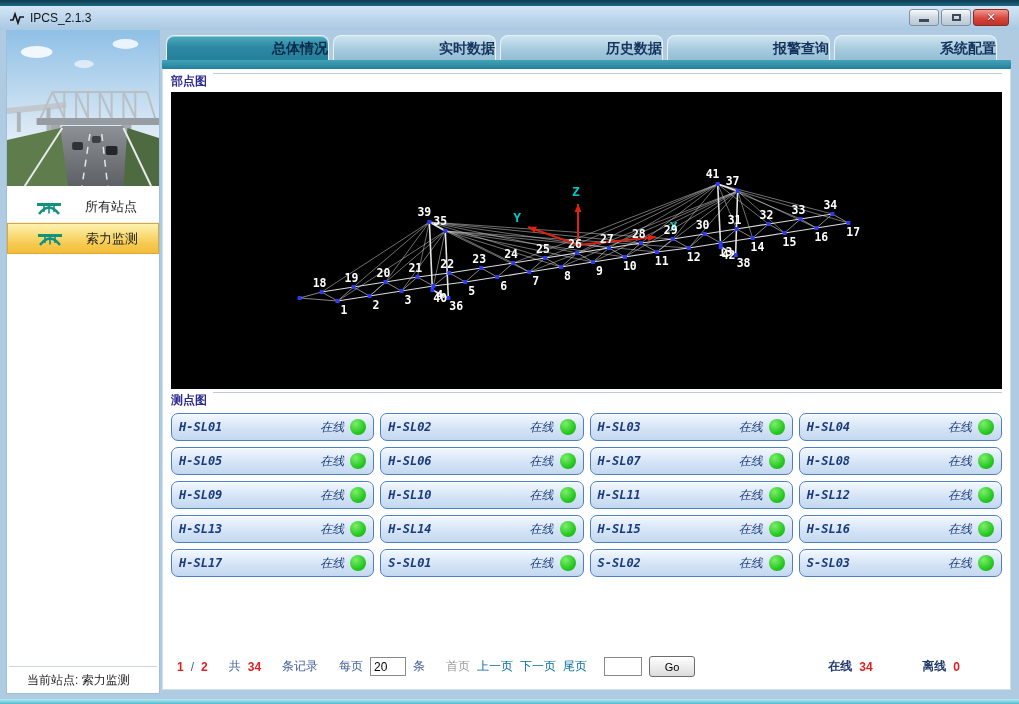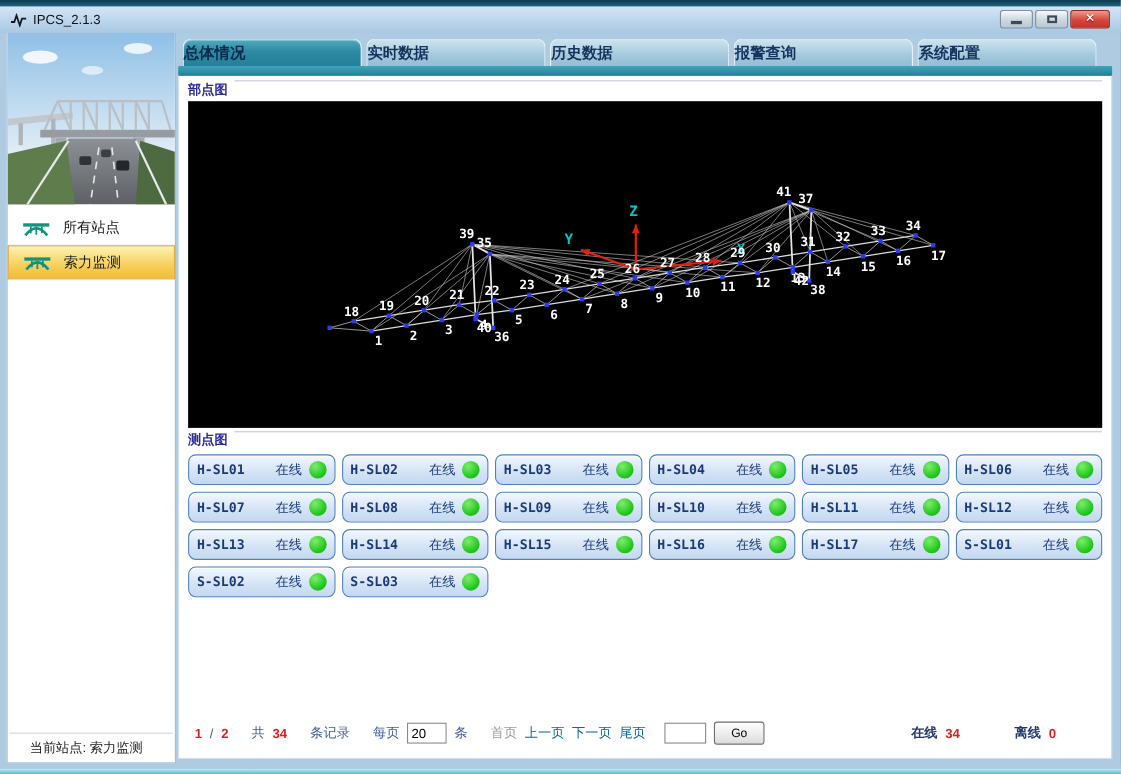--- a/index.html
+++ b/index.html
@@ -15,44 +15,44 @@
   .glyph-min { width:10px; height:3px; background:#3a4a58; margin-top:6px; }
   .glyph-max { width:9px; height:7px; border:2px solid #3a4a58; }
   .glyph-close { color:#fff; font-size:11px; font-weight:bold; line-height:1; text-shadow:0 1px 1px #802; }
 
   .body-row { flex:1; display:flex; min-height:0; padding:0 6px; }
 
   
   .sidebar { width:154px; background:#ffffff; border:1px solid #9fc0d8; border-top:none; display:flex; flex-direction:column; }
   .photo { width:100%; height:156px; display:block; }
   .side-items { padding-top:6px; }
-  .side-item { display:flex; align-items:center; gap:12px; height:31px; padding-left:14px; font-size:13px; color:#1c1c1c; cursor:pointer; border-bottom:1px solid #eef2f5; }
+  .side-item { display:flex; align-items:center; gap:24px; height:31px; padding-left:30px; font-size:13px; color:#1c1c1c; cursor:pointer; border-bottom:1px solid #eef2f5; }
   .side-item.selected { background:linear-gradient(#fdf3b0,#f6c94e 70%,#f2bd3a); border:1px solid #e0a62e; }
   .side-spacer { flex:1; }
   .side-divider { height:1px; background:#c9d6e2; margin:0 2px; }
   .side-status { height:26px; display:flex; align-items:center; padding-left:20px; font-size:12px; color:#222; }
 
   
   .main { flex:1; display:flex; flex-direction:column; min-width:0; }
   .tabbar { display:flex; gap:4px; padding:5px 16px 0 6px; }
-  .tab { flex:1; height:25px; border-radius:8px 8px 0 0; text-align:left; line-height:25px;
+  .tab { flex:1; height:25px; border-radius:8px 8px 0 0; text-align:right; line-height:25px;
          font-size:14px; font-weight:bold; color:#16335e; cursor:pointer;
          background:linear-gradient(#cfe4ef,#a3c9dc 60%,#94bed4); border:1px solid #e6f2f8; border-bottom:none; }
   .tab.active { background:linear-gradient(#51aabf,#2d8aa4 45%,#25809a); color:#0c2a4a; box-shadow:inset 0 1px 0 #8fd0de; }
   .teal-strip { height:9px; background:linear-gradient(#43a2b8,#23809a); margin:0 2px; border-radius:1px; }
   .content { flex:1; background:#fff; border:1px solid #cfe0ee; border-top:none; margin:0 2px 4px 2px; padding:4px 8px 6px 8px; display:flex; flex-direction:column; min-height:0; }
 
   .section-hd { display:flex; align-items:flex-start; height:18px; gap:6px; }
   .section-hd .lbl { font-size:12px; font-weight:bold; color:#2b2b90; white-space:nowrap; }
   .section-hd .rule { flex:1; height:1px; background:#c4c8da; }
 
   .viewport { height:297px; background:#000; margin:1px 0 3px 0; }
   .viewport svg { display:block; }
 
-  .grid { display:grid; grid-template-columns:repeat(6,1fr); gap:6px 6px; margin-top:3px; }
+  .grid { display:grid; grid-template-columns:repeat(4,1fr); gap:6px 6px; margin-top:3px;font-style:italic; }
   .card { height:28px; border:1px solid #4d7fc4; border-radius:7px; display:flex; align-items:center;
           padding:0 7px; background:linear-gradient(#f2f8fe,#d5e4f6 55%,#c3d8ef); box-shadow:inset 0 1px 0 #fff; cursor:default; }
   .card .cid { font-family:"DejaVu Sans Mono","Liberation Mono",monospace; font-size:12px; font-weight:bold; color:#1a3a7a; }
   .card .cstat { margin-left:auto; font-size:12px; color:#1a3a7a; padding-right:6px; }
   .card .dot { width:16px; height:16px; border-radius:50%; background:radial-gradient(circle at 35% 30%,#7bef6a,#22c51e 65%,#14a512); }
 
   .footer { margin-top:auto; display:flex; align-items:center; font-size:12px; gap:7px; padding:4px 2px 6px 6px; }
   .red { color:#e02020; font-weight:bold; }
   .navy { color:#41609a; }
   .bold { font-weight:bold; color:#223a6e; }

